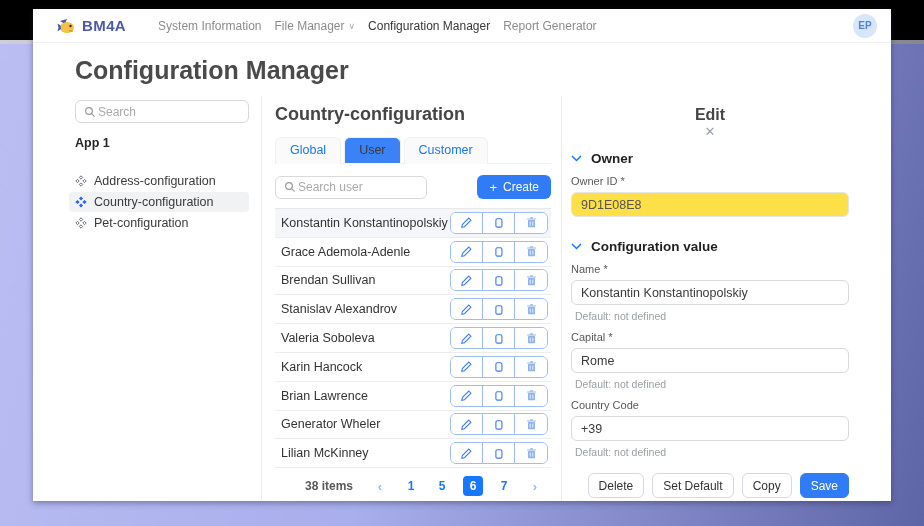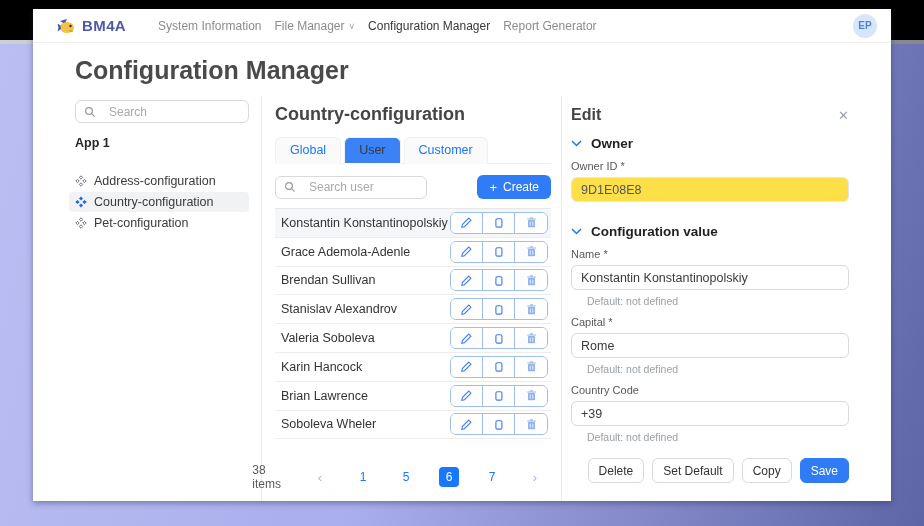--- a/index.html
+++ b/index.html
@@ -27,21 +27,21 @@
   .chev { font-size:9px; color:#a8a8a8; }
   .avatar { margin-left:auto; width:24px; height:24px; border-radius:50%; background:#d8e6fb;
     color:#4f82d8; font-size:10px; font-weight:bold; display:flex; align-items:center; justify-content:center; }
 
   .page-title { font-size:25px; font-weight:bold; color:#4a4a4a; padding:13px 0 11px 42px; flex:0 0 auto; }
 
   .columns { display:flex; flex:1; min-height:0; }
 
   
   .sidebar { width:229px; flex:0 0 229px; padding:4px 12px 0 42px; border-right:1px solid #ececec; }
-  .search-box { display:flex; align-items:center; gap:13px; height:23px; border:1px solid #d9d9d9;
+  .search-box { display:flex; align-items:center; gap:2px; height:23px; border:1px solid #d9d9d9;
     border-radius:6px; padding:0 8px; background:#fff; }
   .search-box input { border:none; outline:none; width:100%; font-size:12px; color:#595959;
     font-family:"Liberation Sans", sans-serif; }
   .search-box input::placeholder { color:#aaa; }
   .group-label { font-weight:bold; font-size:12.5px; color:#262626; margin:13px 0 21px; }
   .side-item { display:flex; align-items:center; gap:7px; font-size:12.5px; color:#3a3a3a;
     padding:3px 6px; margin:1px 0 1px -6px; border-radius:4px; cursor:pointer; }
   .side-item.selected { background:#f1f2f4; }
 
   
@@ -64,40 +64,40 @@
   .row { display:flex; justify-content:space-between; align-items:center; height:28.8px;
     border-bottom:1px solid #ededed; font-size:12.5px; color:#333; padding:0 3px 0 6px; }
   .row.selected { background:#f4f6f9; }
   .actions { display:flex; border:1px solid #9dbdf3; border-radius:6px; overflow:hidden;
     height:22px; background:#fff; }
   .action-btn { width:32px; display:flex; align-items:center; justify-content:center;
     border-right:1px solid #9dbdf3; background:#fff; cursor:pointer; }
   .action-btn:last-child { border-right:none; }
 
   .pagination { margin-top:auto; display:flex; justify-content:flex-end; align-items:center;
-    gap:23px; padding:8px 6px 10px 0; font-size:12px; color:#595959; }
+    gap:11px; padding:8px 6px 10px 0; font-size:12px; color:#595959;font-weight:bold; }
   .pg-total { margin-right:6px; }
   .pg-btn { min-width:20px; height:20px; border-radius:4px; display:flex; align-items:center;
     justify-content:center; font-size:12px; color:#1677ff; cursor:pointer; padding:0 4px; }
   .pg-btn.arrow { color:#9db9f0; font-size:13px; }
   .pg-btn.active { background:#1677ff; color:#fff; }
 
   
   .edit-panel { width:329px; flex:0 0 329px; padding:4px 42px 0 9px; }
-  .edit-header { display:flex; justify-content:space-between; align-items:center; margin:6px 0 12px; }
+  .edit-header { display:flex; justify-content:space-between; align-items:center; margin:6px 0 12px;flex-direction:column; }
   .edit-title { font-size:16px; font-weight:bold; color:#454545; }
   .close-x { color:#9aa0b0; font-size:13px; cursor:pointer; }
   .section-header { display:flex; align-items:center; gap:9px; font-size:13.5px; font-weight:bold;
     color:#1f1f1f; margin:6px 0 9px; cursor:pointer; }
   .field-label { font-size:11px; color:#595959; margin:4px 0 5px; }
   .field-input { width:100%; height:25px; border:1px solid #d9d9d9; border-radius:6px;
     font-size:12.5px; color:#3a3a3a; padding:0 9px; outline:none;
     font-family:"Liberation Sans", sans-serif; background:#fff; }
   .field-input:disabled { background:#fde047; border-color:#e5e5e5; color:#555; }
-  .helper { font-size:10.5px; color:#9aa0a6; margin:5px 16px 9px; }
+  .helper { font-size:10.5px; color:#9aa0a6; margin:5px 4px 9px; }
   .owner-gap { height:16px; }
   .edit-footer { display:flex; justify-content:flex-end; gap:8px; margin-top:15px; }
   .btn { height:25px; border-radius:6px; font-size:12px; padding:0 10px; display:flex;
     align-items:center; border:1px solid #d5d9e2; background:#fff; color:#333; cursor:pointer;
     font-family:"Liberation Sans", sans-serif; }
   .btn.primary { background:#2f7cf6; border-color:#2f7cf6; color:#fff; }
 
   svg { display:block; }
 </style>
 </head>
@@ -385,21 +385,45 @@
                   <rect x="3.2" y="4.2" width="7.6" height="8" rx="1" fill="#8fb3ea"></rect>
                   <rect x="2.2" y="2.6" width="9.6" height="1.3" rx=".6" fill="#8fb3ea"></rect>
                   <rect x="5.4" y="1.4" width="3.2" height="1.4" rx=".5" fill="#8fb3ea"></rect>
                   <line x1="5.6" y1="6" x2="5.6" y2="10.4" stroke="#fff" stroke-width=".9"></line>
                   <line x1="8.4" y1="6" x2="8.4" y2="10.4" stroke="#fff" stroke-width=".9"></line>
                 </svg>
               </span>
           </span>
         </div>
         <div class="row">
-          <span>Soboleva Wheler</span>
+          <span>Generator Wheler</span>
+          <span class="actions">
+            <span class="action-btn">
+                <svg width="13" height="13" viewBox="0 0 14 14">
+                  <path d="M9.5 2.2l2.3 2.3-7 7-2.9.6.6-2.9z" fill="none" stroke="#3b7af0" stroke-width="1.1"></path>
+                </svg>
+              </span>
+            <span class="action-btn">
+                <svg width="13" height="13" viewBox="0 0 14 14">
+                  <rect x="4.2" y="3" width="6.5" height="9" rx="1.6" fill="none" stroke="#3b7af0" stroke-width="1.2"></rect>
+                </svg>
+              </span>
+            <span class="action-btn">
+                <svg width="13" height="13" viewBox="0 0 14 14">
+                  <rect x="3.2" y="4.2" width="7.6" height="8" rx="1" fill="#8fb3ea"></rect>
+                  <rect x="2.2" y="2.6" width="9.6" height="1.3" rx=".6" fill="#8fb3ea"></rect>
+                  <rect x="5.4" y="1.4" width="3.2" height="1.4" rx=".5" fill="#8fb3ea"></rect>
+                  <line x1="5.6" y1="6" x2="5.6" y2="10.4" stroke="#fff" stroke-width=".9"></line>
+                  <line x1="8.4" y1="6" x2="8.4" y2="10.4" stroke="#fff" stroke-width=".9"></line>
+                </svg>
+              </span>
+          </span>
+        </div>
+        <div class="row">
+          <span>Lilian McKinney</span>
           <span class="actions">
             <span class="action-btn">
                 <svg width="13" height="13" viewBox="0 0 14 14">
                   <path d="M9.5 2.2l2.3 2.3-7 7-2.9.6.6-2.9z" fill="none" stroke="#3b7af0" stroke-width="1.1"></path>
                 </svg>
               </span>
             <span class="action-btn">
                 <svg width="13" height="13" viewBox="0 0 14 14">
                   <rect x="4.2" y="3" width="6.5" height="9" rx="1.6" fill="none" stroke="#3b7af0" stroke-width="1.2"></rect>
                 </svg>

